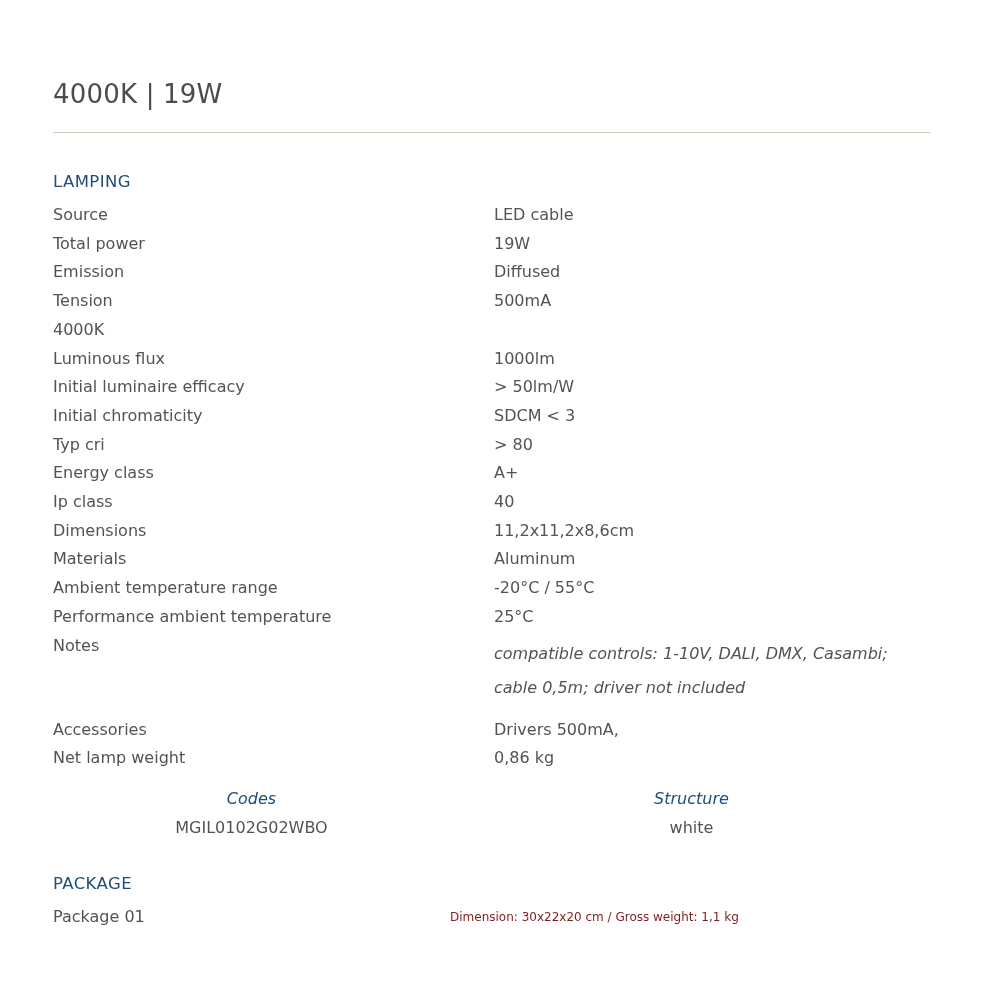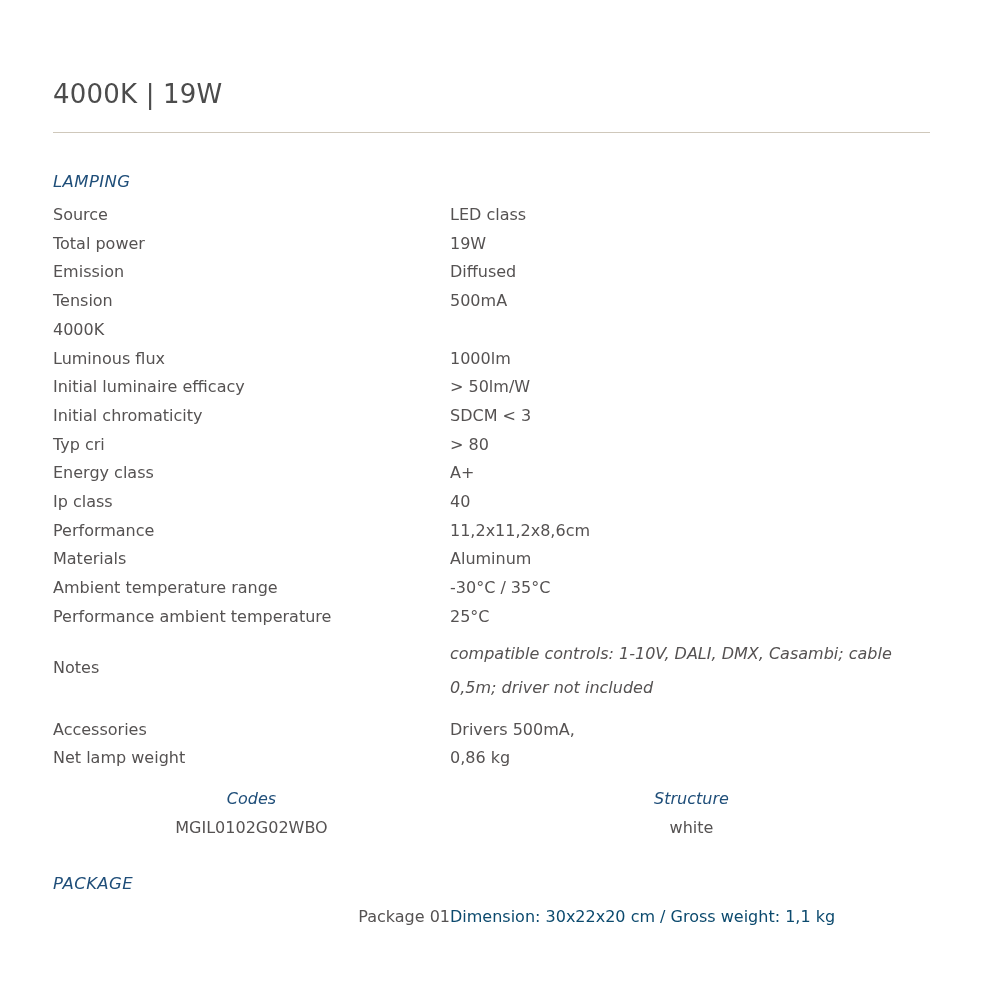--- a/index.html
+++ b/index.html
@@ -40,35 +40,35 @@
     height: 1px;
     background: #cfc8bb;
   }
 
   .section-heading {
     position: absolute;
     font-size: 16.5px;
     color: #1f4e79;
     letter-spacing: 0.4px;
     font-weight: 400;
-    font-style: italic;
   }
   #lamping-heading { left: 53px; top: 172px; }
   #package-heading { left: 53px; top: 874px; }
 
   .spec-list {
     position: absolute;
     left: 53px;
     top: 201px;
     width: 880px;
   }
   .spec-row {
     display: flex;
-    align-items: center;
+    align-items: flex-start;
     min-height: 28.7px;
+    gap: 44px;
   }
   .spec-label {
     width: 397px;
     flex: 0 0 397px;
     font-size: 16px;
     color: #555252;
     line-height: 28.7px;
   }
   .spec-value {
     flex: 1;
@@ -137,43 +137,42 @@
   }
   .package-row {
     display: flex;
   }
   .package-label {
     width: 397px;
     flex: 0 0 397px;
     font-size: 16px;
     color: #555252;
     line-height: 28px;
-    text-align: right;
   }
   .package-value {
     flex: 1;
-    font-size: 16px;
-    color: #0c4a6e;
+    font-size: 12px;
+    color: #7f1d1d;
     line-height: 28px;
   }
 </style>
 </head>
 <body>
 
 <div class="page">
 
   <div class="title">4000K | 19W</div>
   <div class="divider"></div>
 
   <div class="section-heading" id="lamping-heading">LAMPING</div>
 
   <div class="spec-list">
     <div class="spec-row">
       <div class="spec-label">Source</div>
-      <div class="spec-value">LED class</div>
+      <div class="spec-value">LED cable</div>
     </div>
     <div class="spec-row">
       <div class="spec-label">Total power</div>
       <div class="spec-value">19W</div>
     </div>
     <div class="spec-row">
       <div class="spec-label">Emission</div>
       <div class="spec-value">Diffused</div>
     </div>
     <div class="spec-row">
@@ -201,30 +200,30 @@
     </div>
     <div class="spec-row">
       <div class="spec-label">Energy class</div>
       <div class="spec-value">A+</div>
     </div>
     <div class="spec-row">
       <div class="spec-label">Ip class</div>
       <div class="spec-value">40</div>
     </div>
     <div class="spec-row">
-      <div class="spec-label">Performance</div>
+      <div class="spec-label">Dimensions</div>
       <div class="spec-value">11,2x11,2x8,6cm</div>
     </div>
     <div class="spec-row">
       <div class="spec-label">Materials</div>
       <div class="spec-value">Aluminum</div>
     </div>
     <div class="spec-row">
       <div class="spec-label">Ambient temperature range</div>
-      <div class="spec-value">-30°C / 35°C</div>
+      <div class="spec-value">-20°C / 55°C</div>
     </div>
     <div class="spec-row">
       <div class="spec-label">Performance ambient temperature</div>
       <div class="spec-value">25°C</div>
     </div>
     <div class="spec-row notes">
       <div class="spec-label">Notes</div>
       <div class="spec-value">compatible controls: 1-10V, DALI, DMX, Casambi; cable 0,5m; driver not included</div>
     </div>
     <div class="spec-row spaced-top">

